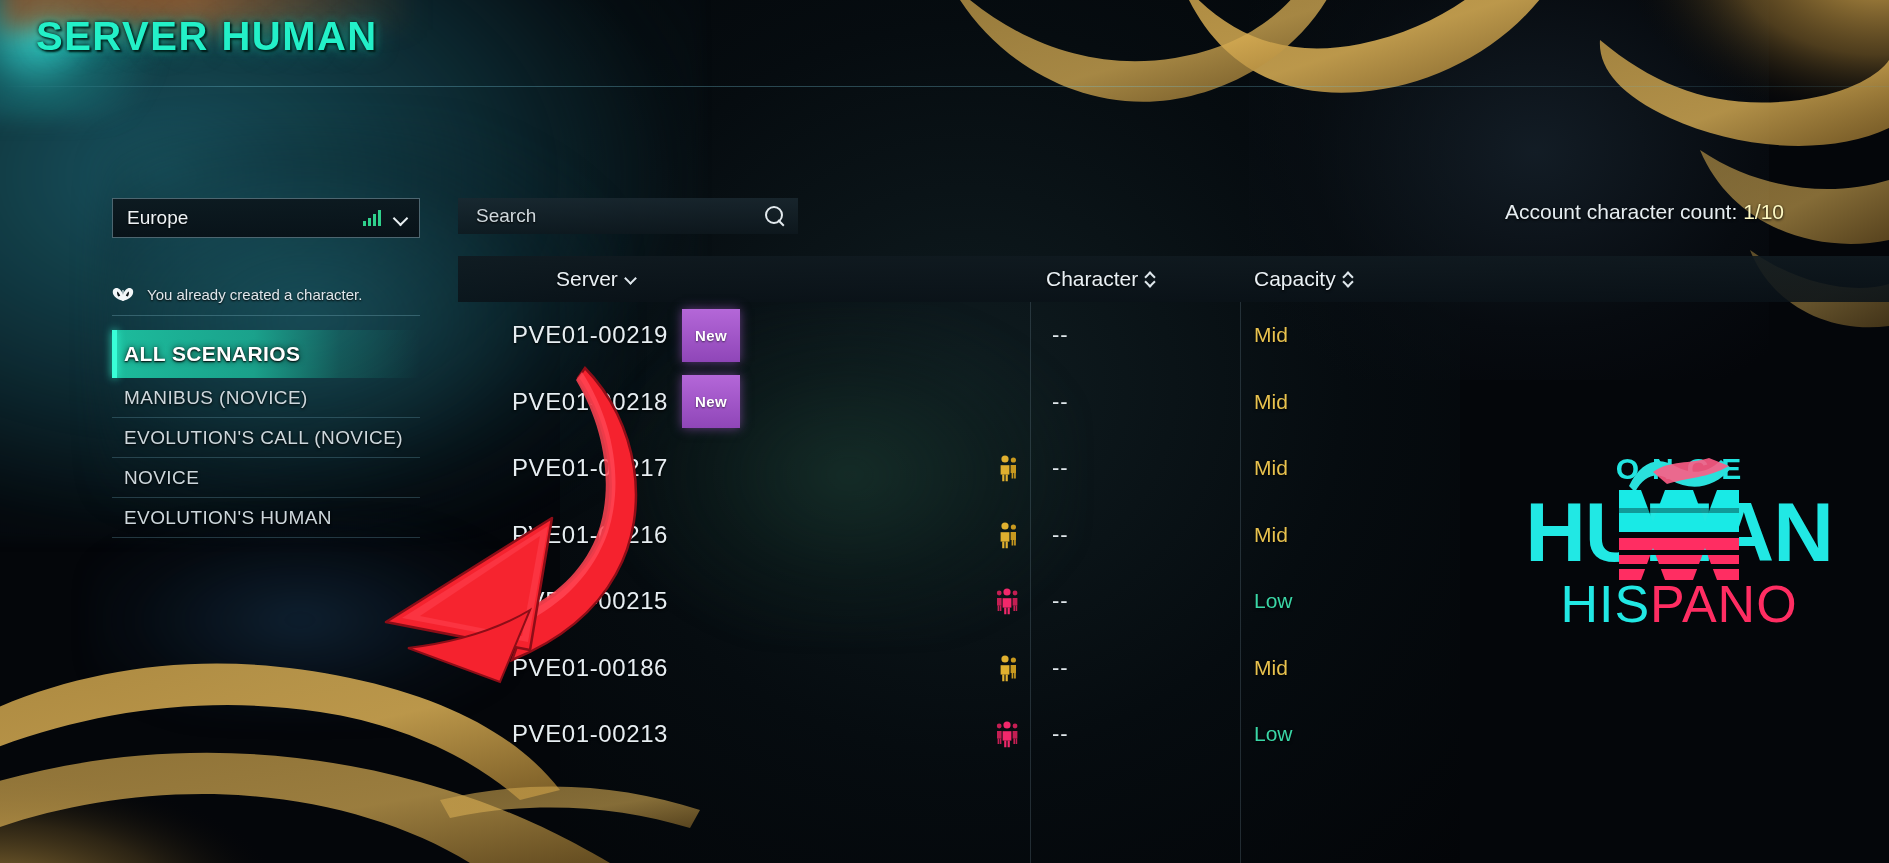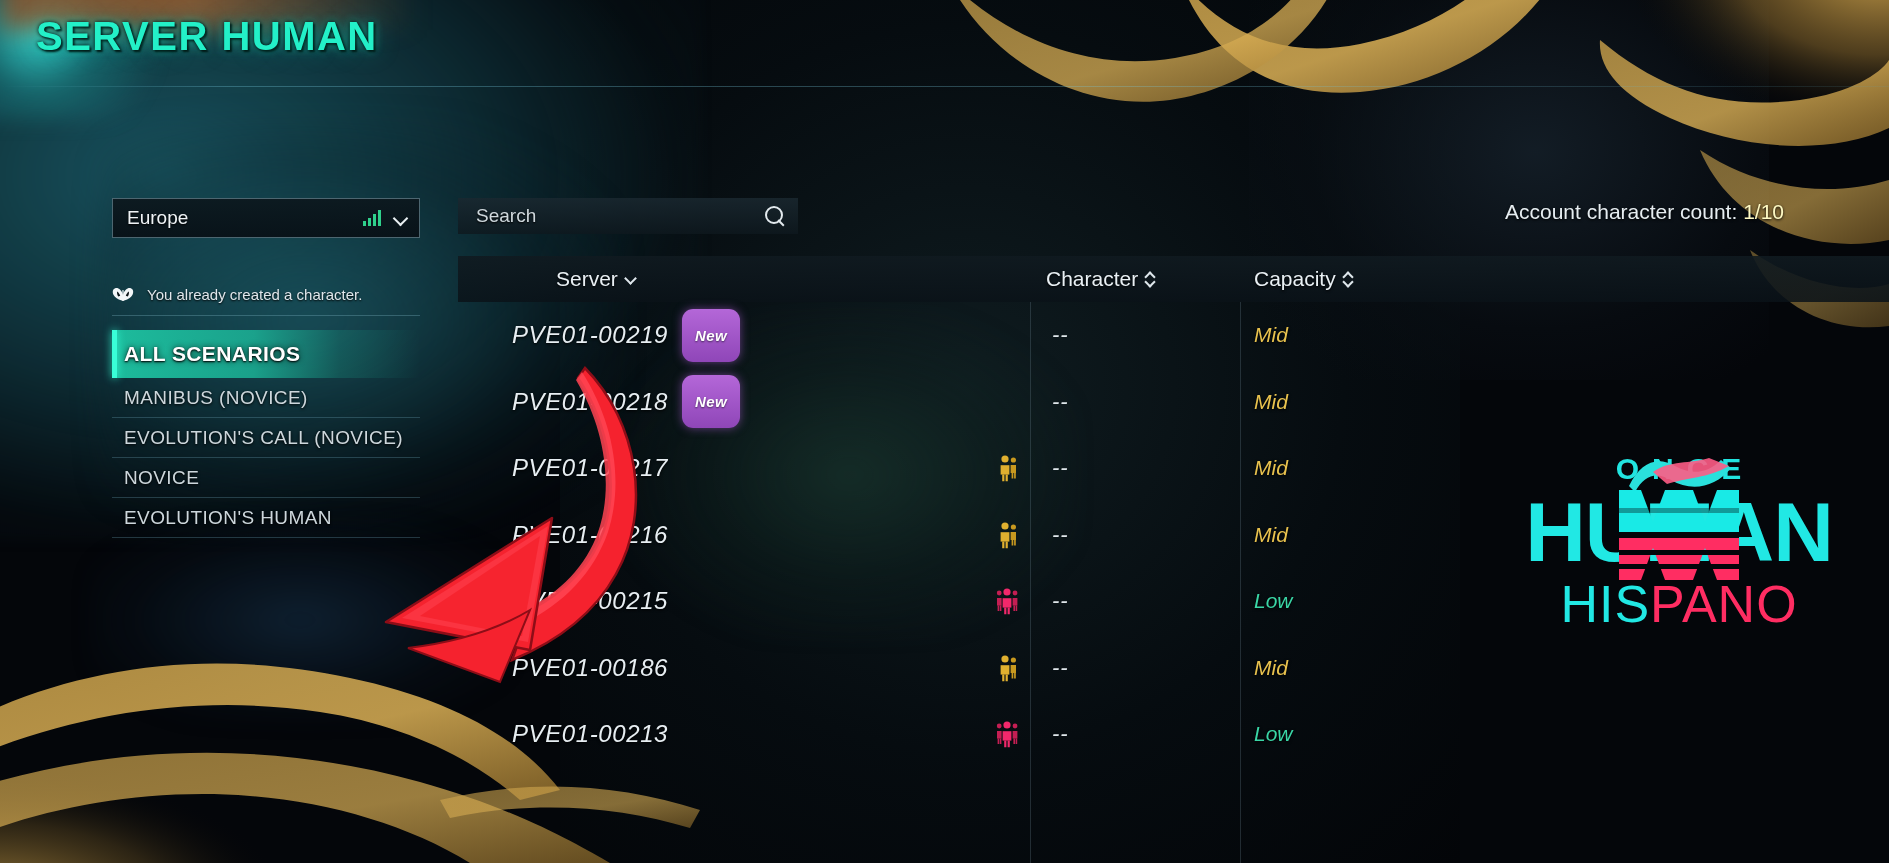--- a/index.html
+++ b/index.html
@@ -162,27 +162,27 @@
     content:""; position:absolute; left:1px; width:6px; height:6px;
     border-left:2px solid #dfe7ec; border-top:2px solid #dfe7ec;
   }
   .sortic:before { top:2px; transform:rotate(45deg); }
   .sortic:after  { bottom:2px; transform:rotate(225deg); }
 
   .vdiv { position:absolute; top:46px; bottom:0; width:1px; background:rgba(110,135,150,0.28); }
   .vdiv.a { left:572px; }
   .vdiv.b { left:782px; }
 
-  .row { position:relative; height:66.5px;font-style:italic; }
+  .row { position:relative; height:66.5px; }
   .cell { position:absolute; top:0; height:66.5px; display:flex; align-items:center; }
   .c-server { left:54px; gap:14px; }
   .c-server .name { font-size:24px; color:#e7eef2; letter-spacing:0.6px; text-shadow:0 1px 3px #000; }
   .badge-new {
     font-size:15px; font-weight:bold; color:#ffffff; letter-spacing:0.4px;
-    padding:18px 13px; border-radius:11px;
+    padding:18px 13px; border-radius:0;
     background:linear-gradient(180deg,#b467d8,#8f46b8);
     box-shadow:0 0 10px rgba(175,95,215,0.55);
     text-shadow:0 1px 2px rgba(0,0,0,0.55);
   }
   .c-people { left:528px; width:44px; justify-content:center; }
   .c-char   { left:582px; width:200px; padding-left:12px; }
   .c-char .dash { font-size:22px; color:#dfe6ea; letter-spacing:1px; }
   .c-cap    { left:796px; }
   .c-cap .v { font-size:21px; text-shadow:0 1px 3px #000; }
   .cap-mid  { color:#e8c24e; }

